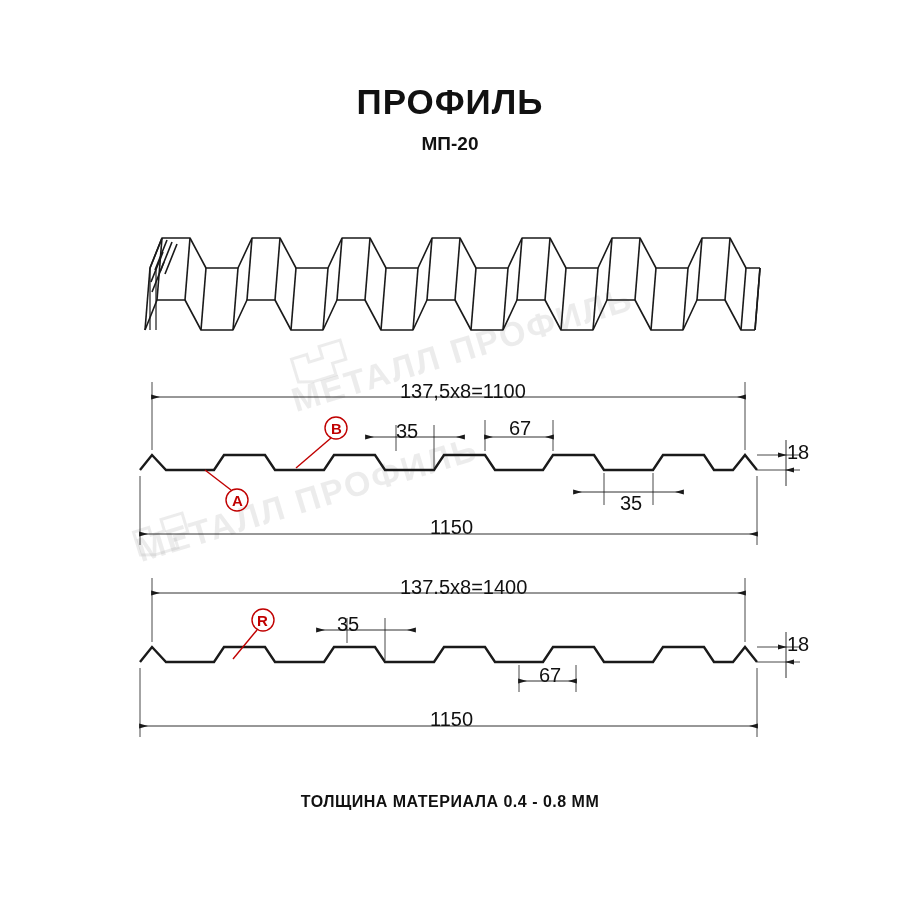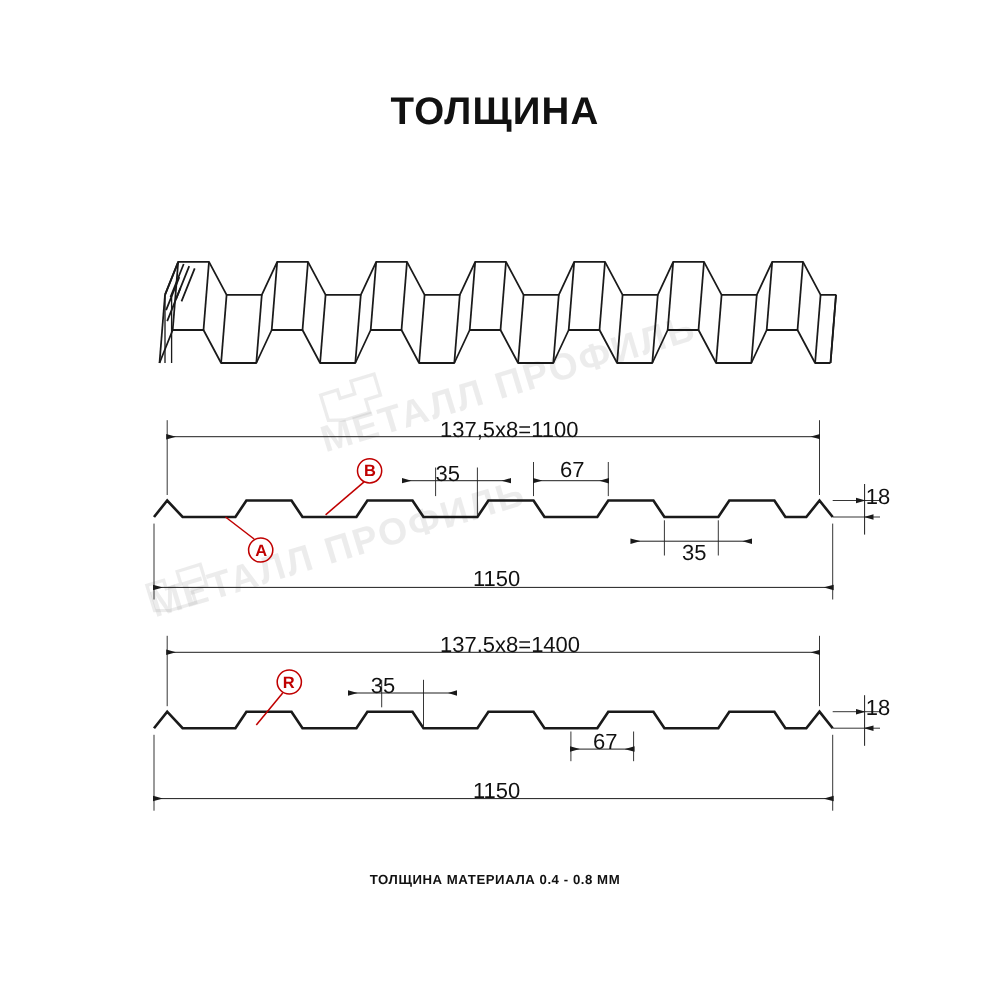--- a/index.html
+++ b/index.html
@@ -39,21 +39,21 @@
     font-size: 19px;
     font-weight: bold;
     color: #111;
   }
   .footer {
     position: absolute;
     top: 793px;
     left: 0;
     width: 900px;
     text-align: center;
-    font-size: 12px;
+    font-size: 16px;
     font-weight: bold;
     letter-spacing: .5px;
     color: #111;
   }
   .drawing {
     position: absolute;
     top: 0;
     left: 0;
   }
   .wm {
@@ -84,21 +84,22 @@
     font-size: 15px;
     font-weight: bold;
     color: #c00000;
   }
 </style>
 </head>
 <body>
 
 <div class="page">
 
-  <div class="title">ТОЛЩИНА</div>
+  <div class="title">ПРОФИЛЬ</div>
+  <div class="subtitle">МП-20</div>
 
   <div class="wm wm-1">МЕТАЛЛ ПРОФИЛЬ</div>
   <div class="wm wm-2">МЕТАЛЛ ПРОФИЛЬ</div>
 
   <svg class="wm-logo" style="top:332px;left:288px;" width="85" height="60" viewBox="0 0 85 60">
     <g transform="rotate(-17 42 30)" fill="none" stroke="#9a9a9a" stroke-width="3">
       <path d="M6 40 L6 16 L22 16 L22 24 L36 24 L36 12 L58 12 L58 32 L44 32 L44 44 L20 44 Z"></path>
     </g>
   </svg>
   <svg class="wm-logo" style="top:505px;left:130px;" width="85" height="60" viewBox="0 0 85 60">

